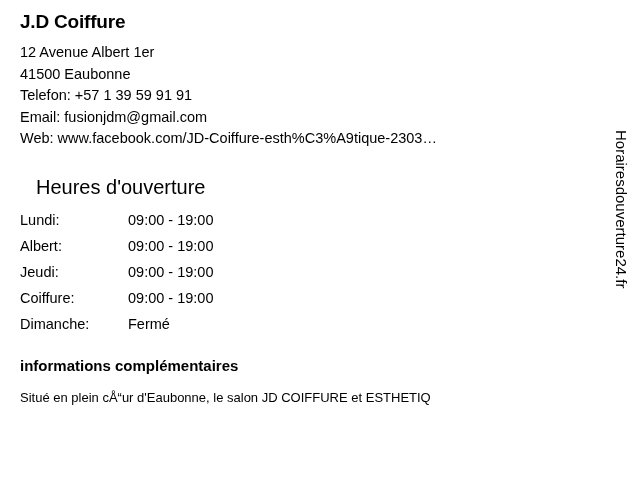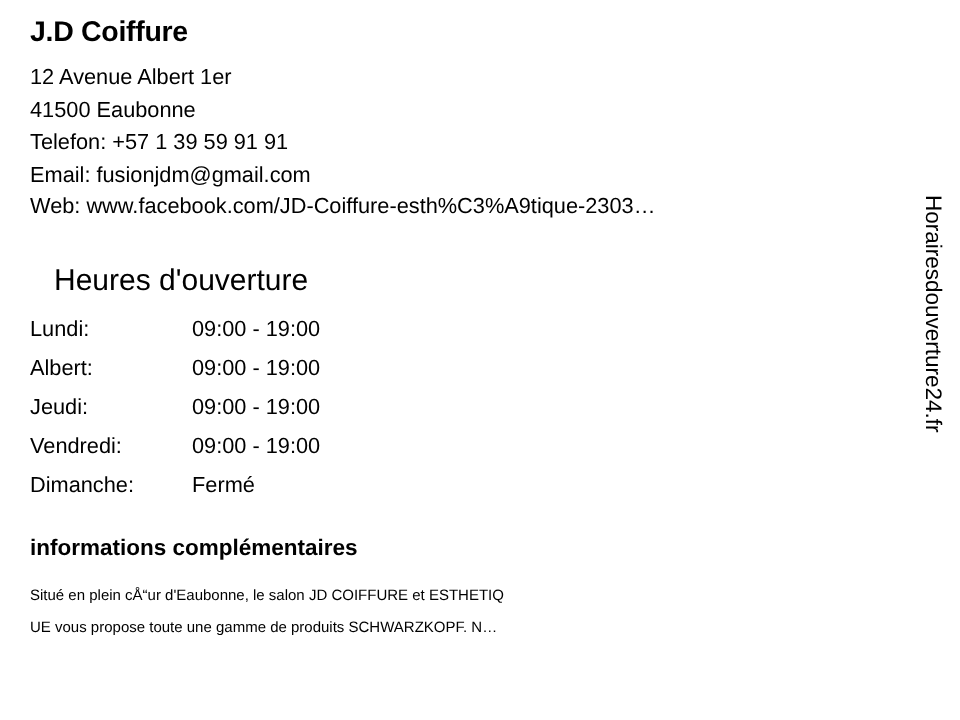--- a/index.html
+++ b/index.html
@@ -67,21 +67,21 @@
   .hours-time {
     padding-left: 0;
   }
   .extra-heading {
     font-size: 15px;
     font-weight: bold;
     margin: 2px 0 12px 0;
     line-height: 18px;
   }
   .extra-text {
-    font-size: 10px;
+    font-size: 13px;
     line-height: 21px;
     width: 600px;
   }
   .extra-text .l1, .extra-text .l2 {
     white-space: nowrap;
     overflow: hidden;
   }
   .vertical-brand {
     position: absolute;
     right: 2px;
@@ -121,34 +121,33 @@
         </tr>
         <tr>
           <td class="hours-day">Albert:</td>
           <td class="hours-time">09:00 - 19:00</td>
         </tr>
         <tr>
           <td class="hours-day">Jeudi:</td>
           <td class="hours-time">09:00 - 19:00</td>
         </tr>
         <tr>
-          <td class="hours-day">Vendredi:</td>
+          <td class="hours-day">Coiffure:</td>
           <td class="hours-time">09:00 - 19:00</td>
         </tr>
         <tr>
           <td class="hours-day">Dimanche:</td>
           <td class="hours-time">Fermé</td>
         </tr>
       </tbody>
     </table>
 
     <h2 class="extra-heading">informations complémentaires</h2>
 
     <div class="extra-text">
       <div class="l1">Situé en plein cÅ“ur d'Eaubonne, le salon JD COIFFURE et ESTHETIQ</div>
-      <div class="l2">UE vous propose toute une gamme de produits SCHWARZKOPF. N…</div>
     </div>
 
   </div>
 
   <div class="vertical-brand">Horairesdouverture24.fr</div>
 
 </div>
 
 </body></html>

